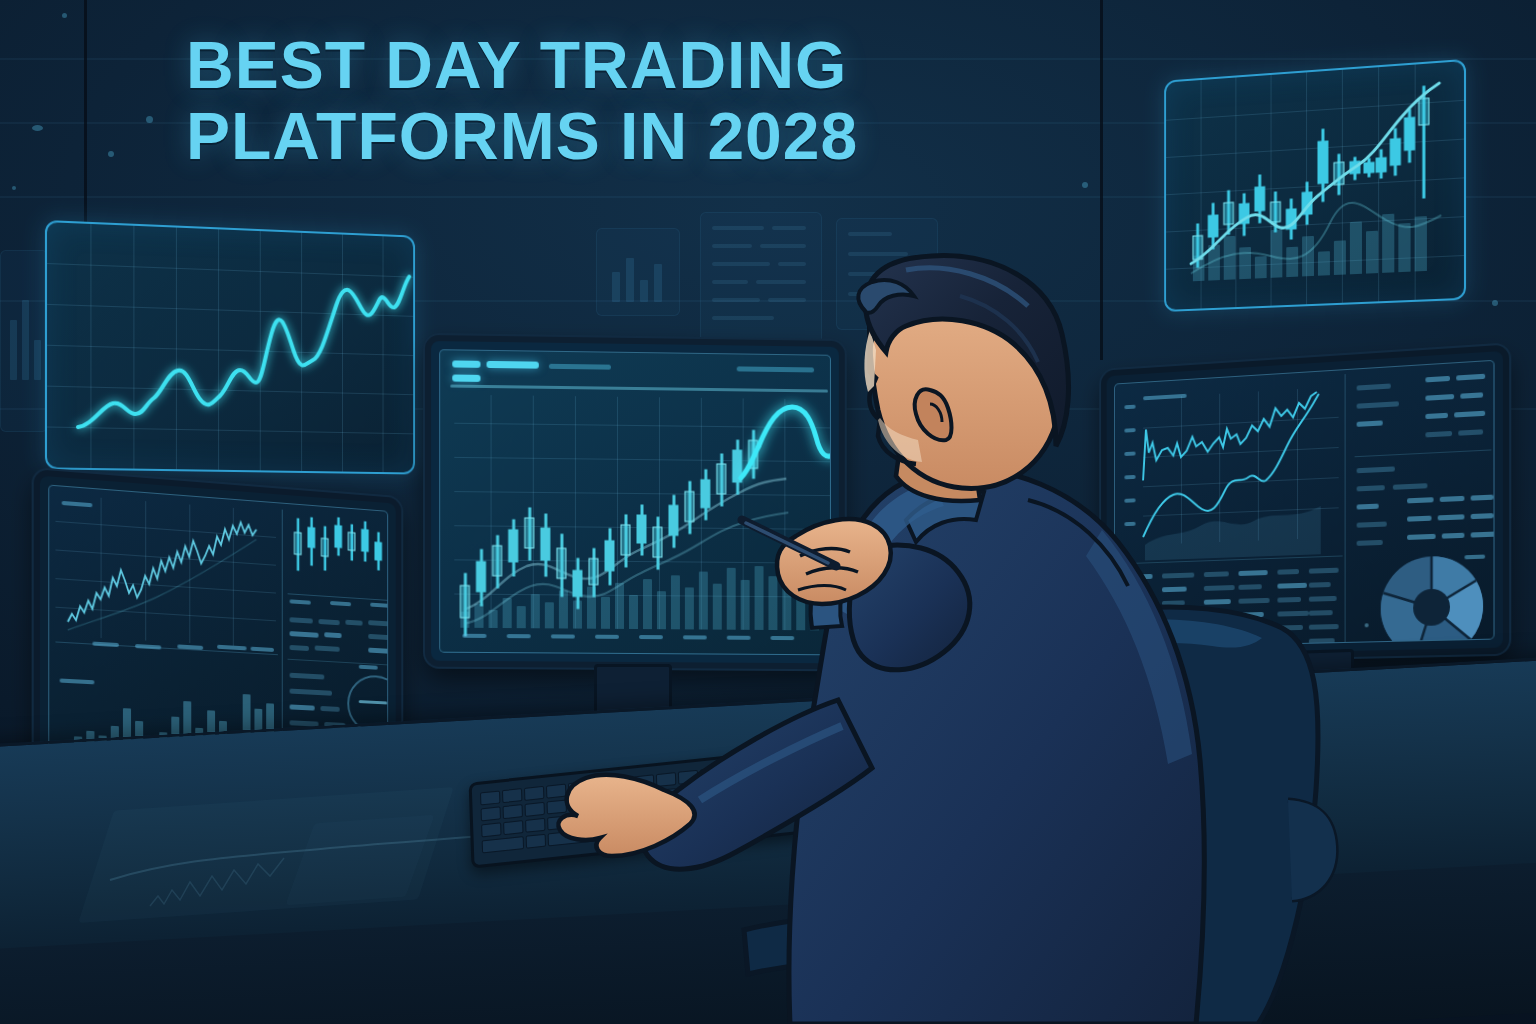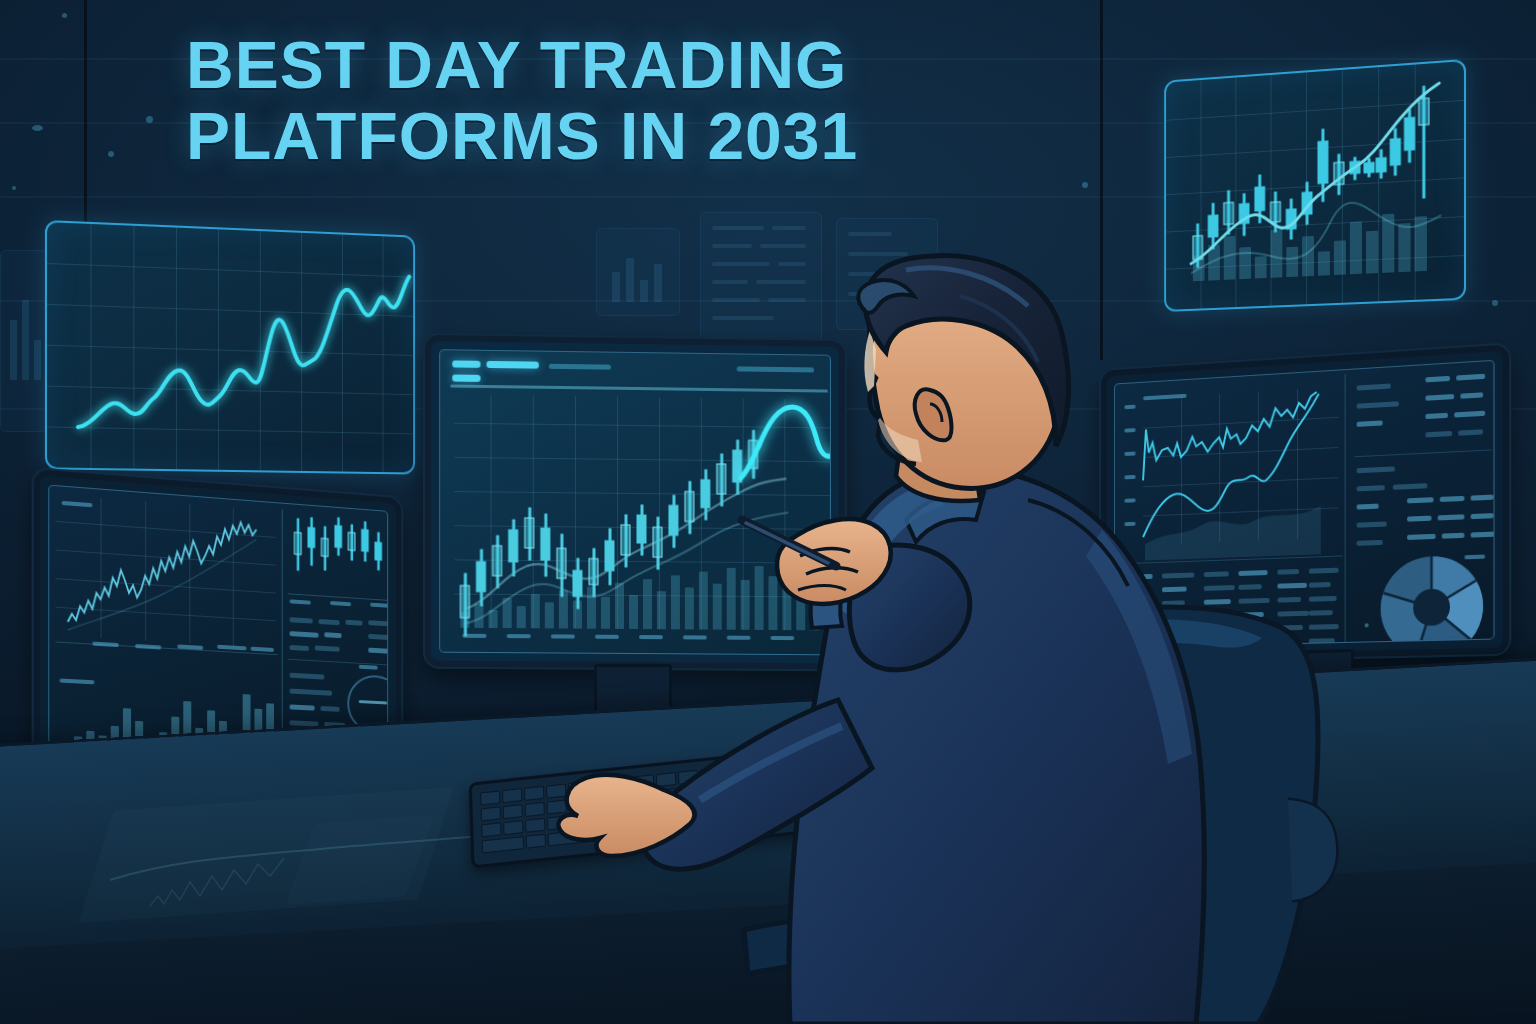--- a/index.html
+++ b/index.html
@@ -119,21 +119,21 @@
     <div class="bgdot" style="left:62px;top:13px;width:5px;height:5px;"></div>
     <div class="bgdot" style="left:108px;top:151px;width:6px;height:6px;"></div>
     <div class="bgdot" style="left:12px;top:186px;width:4px;height:4px;"></div>
     <div class="bgdot" style="left:32px;top:125px;width:11px;height:6px;"></div>
     <div class="bgdot" style="left:1082px;top:182px;width:6px;height:6px;"></div>
     <div class="bgdot" style="left:1492px;top:300px;width:6px;height:6px;"></div>
   </div>
 
   <div id="title">
     <span>BEST DAY TRADING</span>
-    <span>PLATFORMS IN 2031</span>
+    <span>PLATFORMS IN 2028</span>
   </div>
 
   <div class="wallscreen" style="left:48px;top:228px;width:368px;height:240px;transform:perspective(900px) rotateY(6deg) skewY(1.6deg);">
     <div class="grid">
       <i class="gl-h" style="top:40px"></i>
         <i class="gl-h" style="top:80px"></i>
       <i class="gl-h" style="top:120px"></i>
         <i class="gl-h" style="top:160px"></i>
       <i class="gl-h" style="top:200px"></i>
       <i class="gl-v" style="left:42px"></i>

